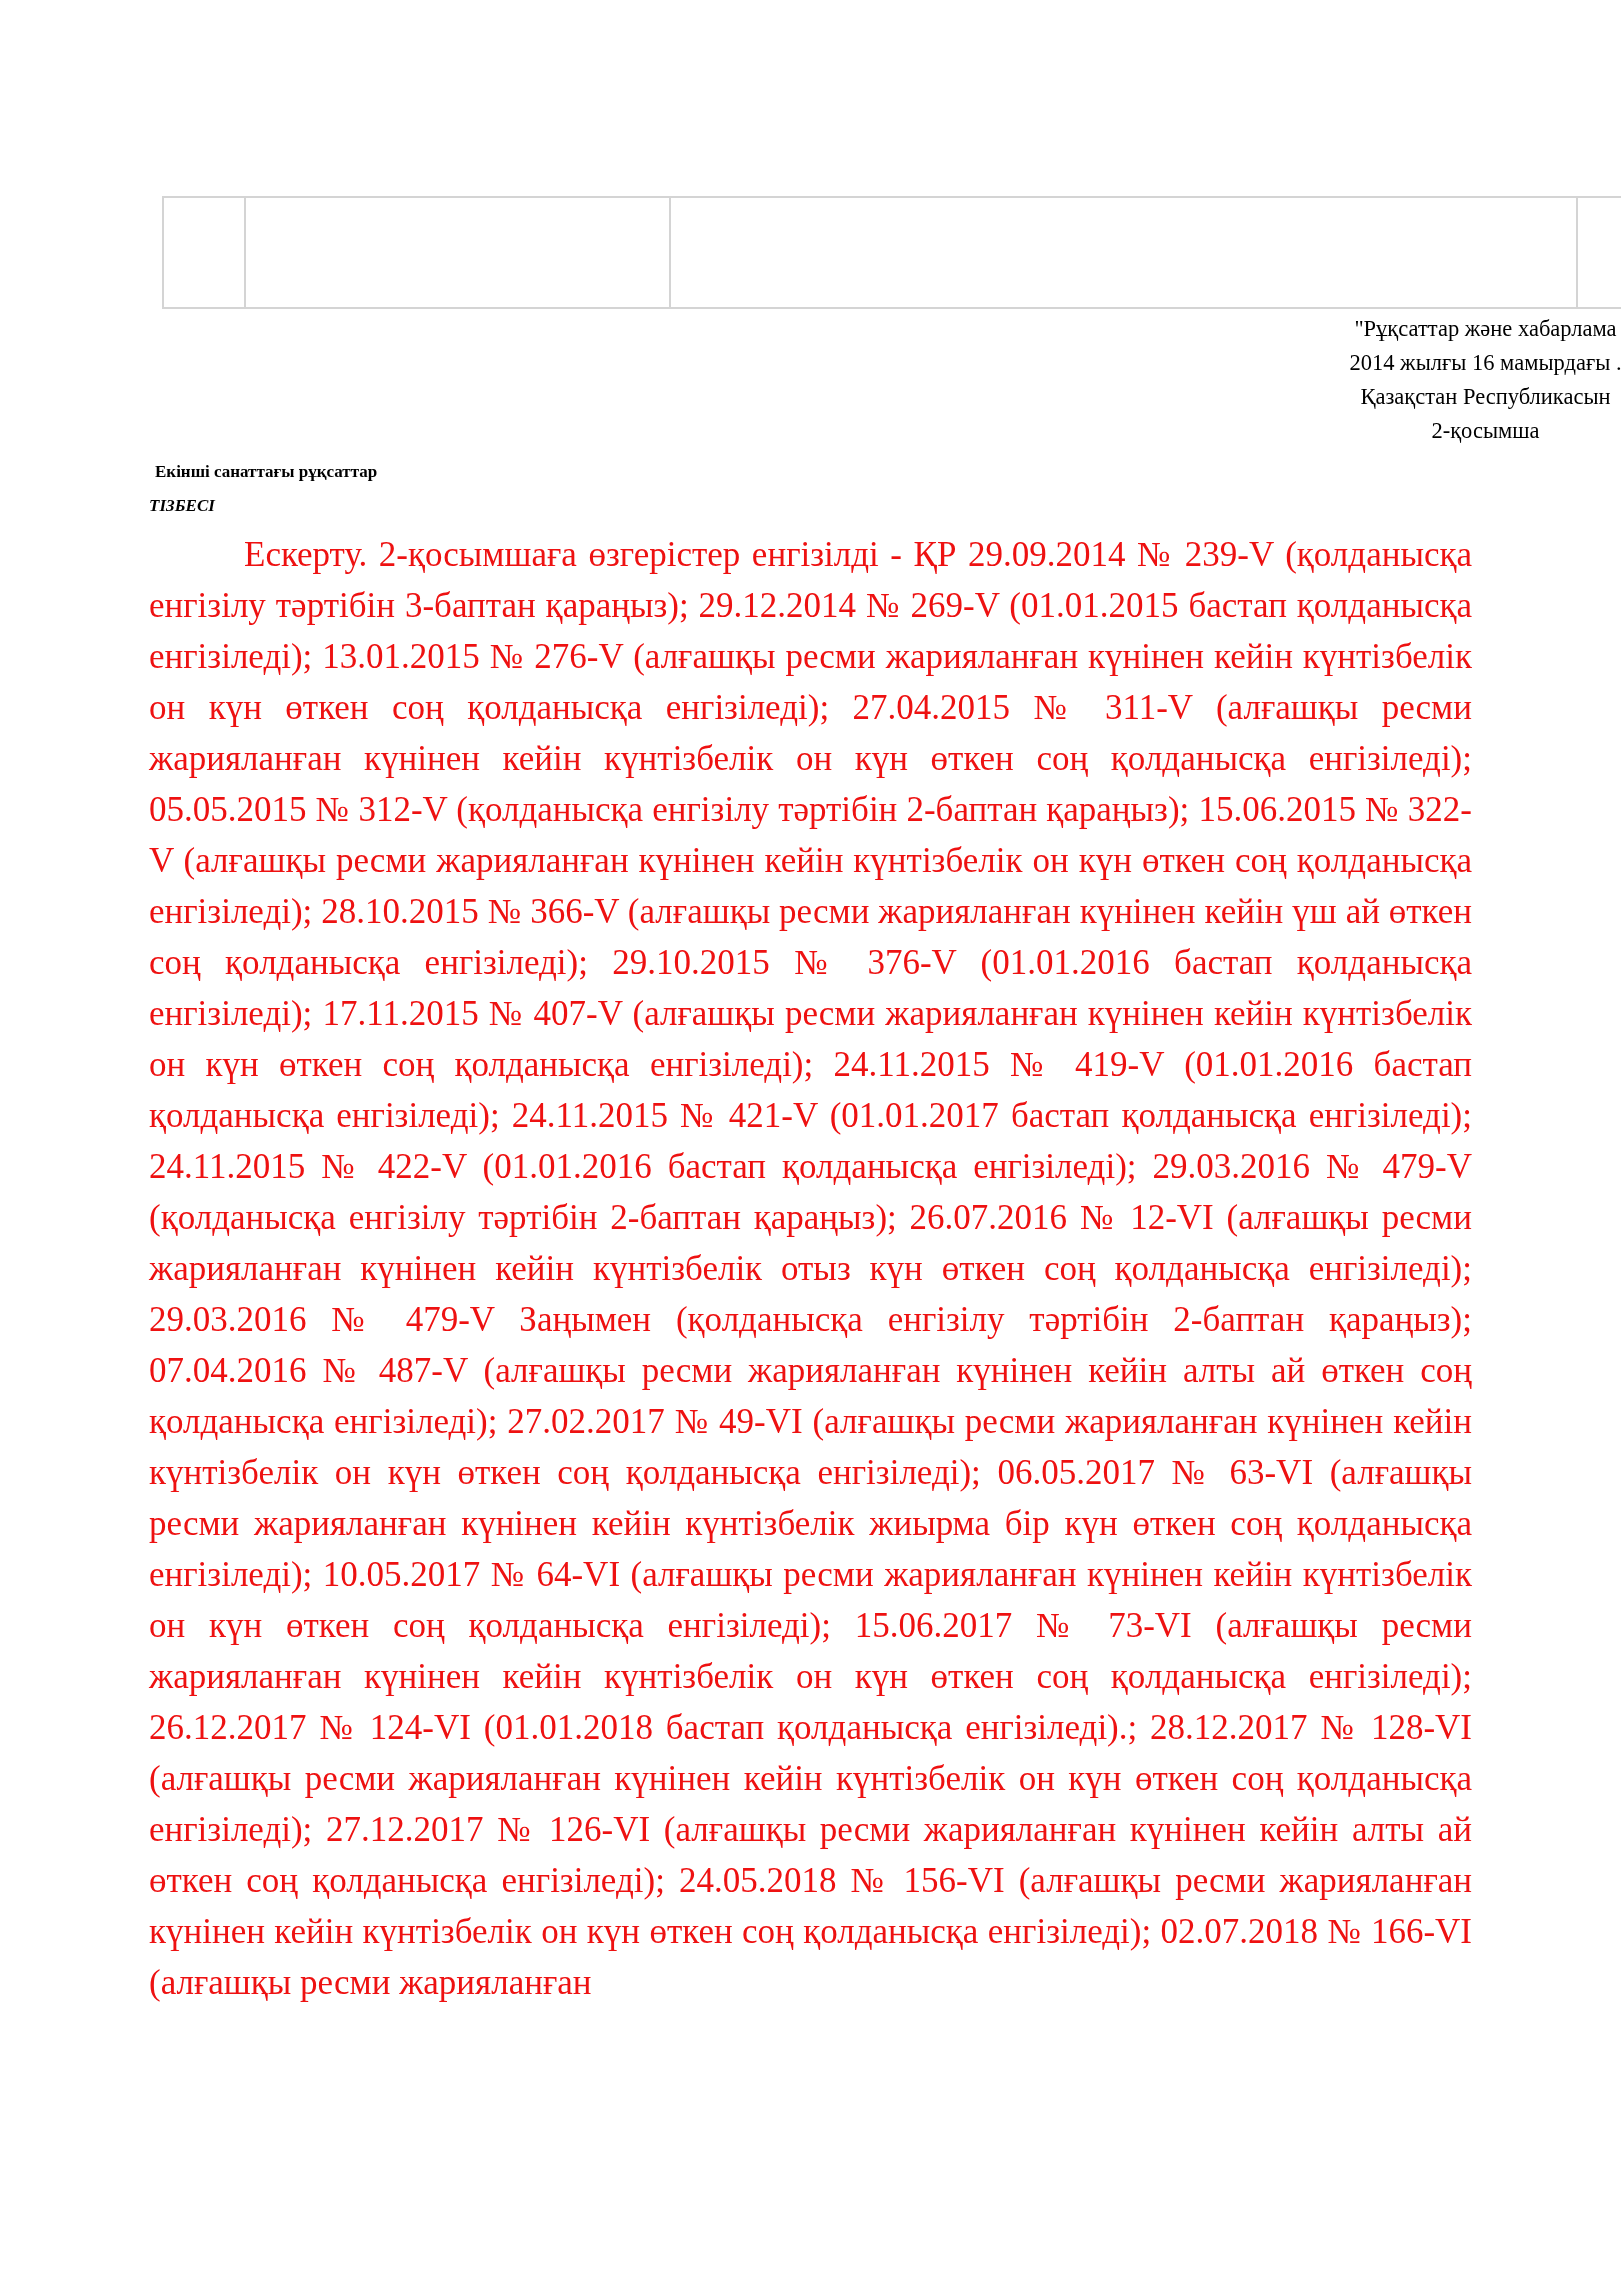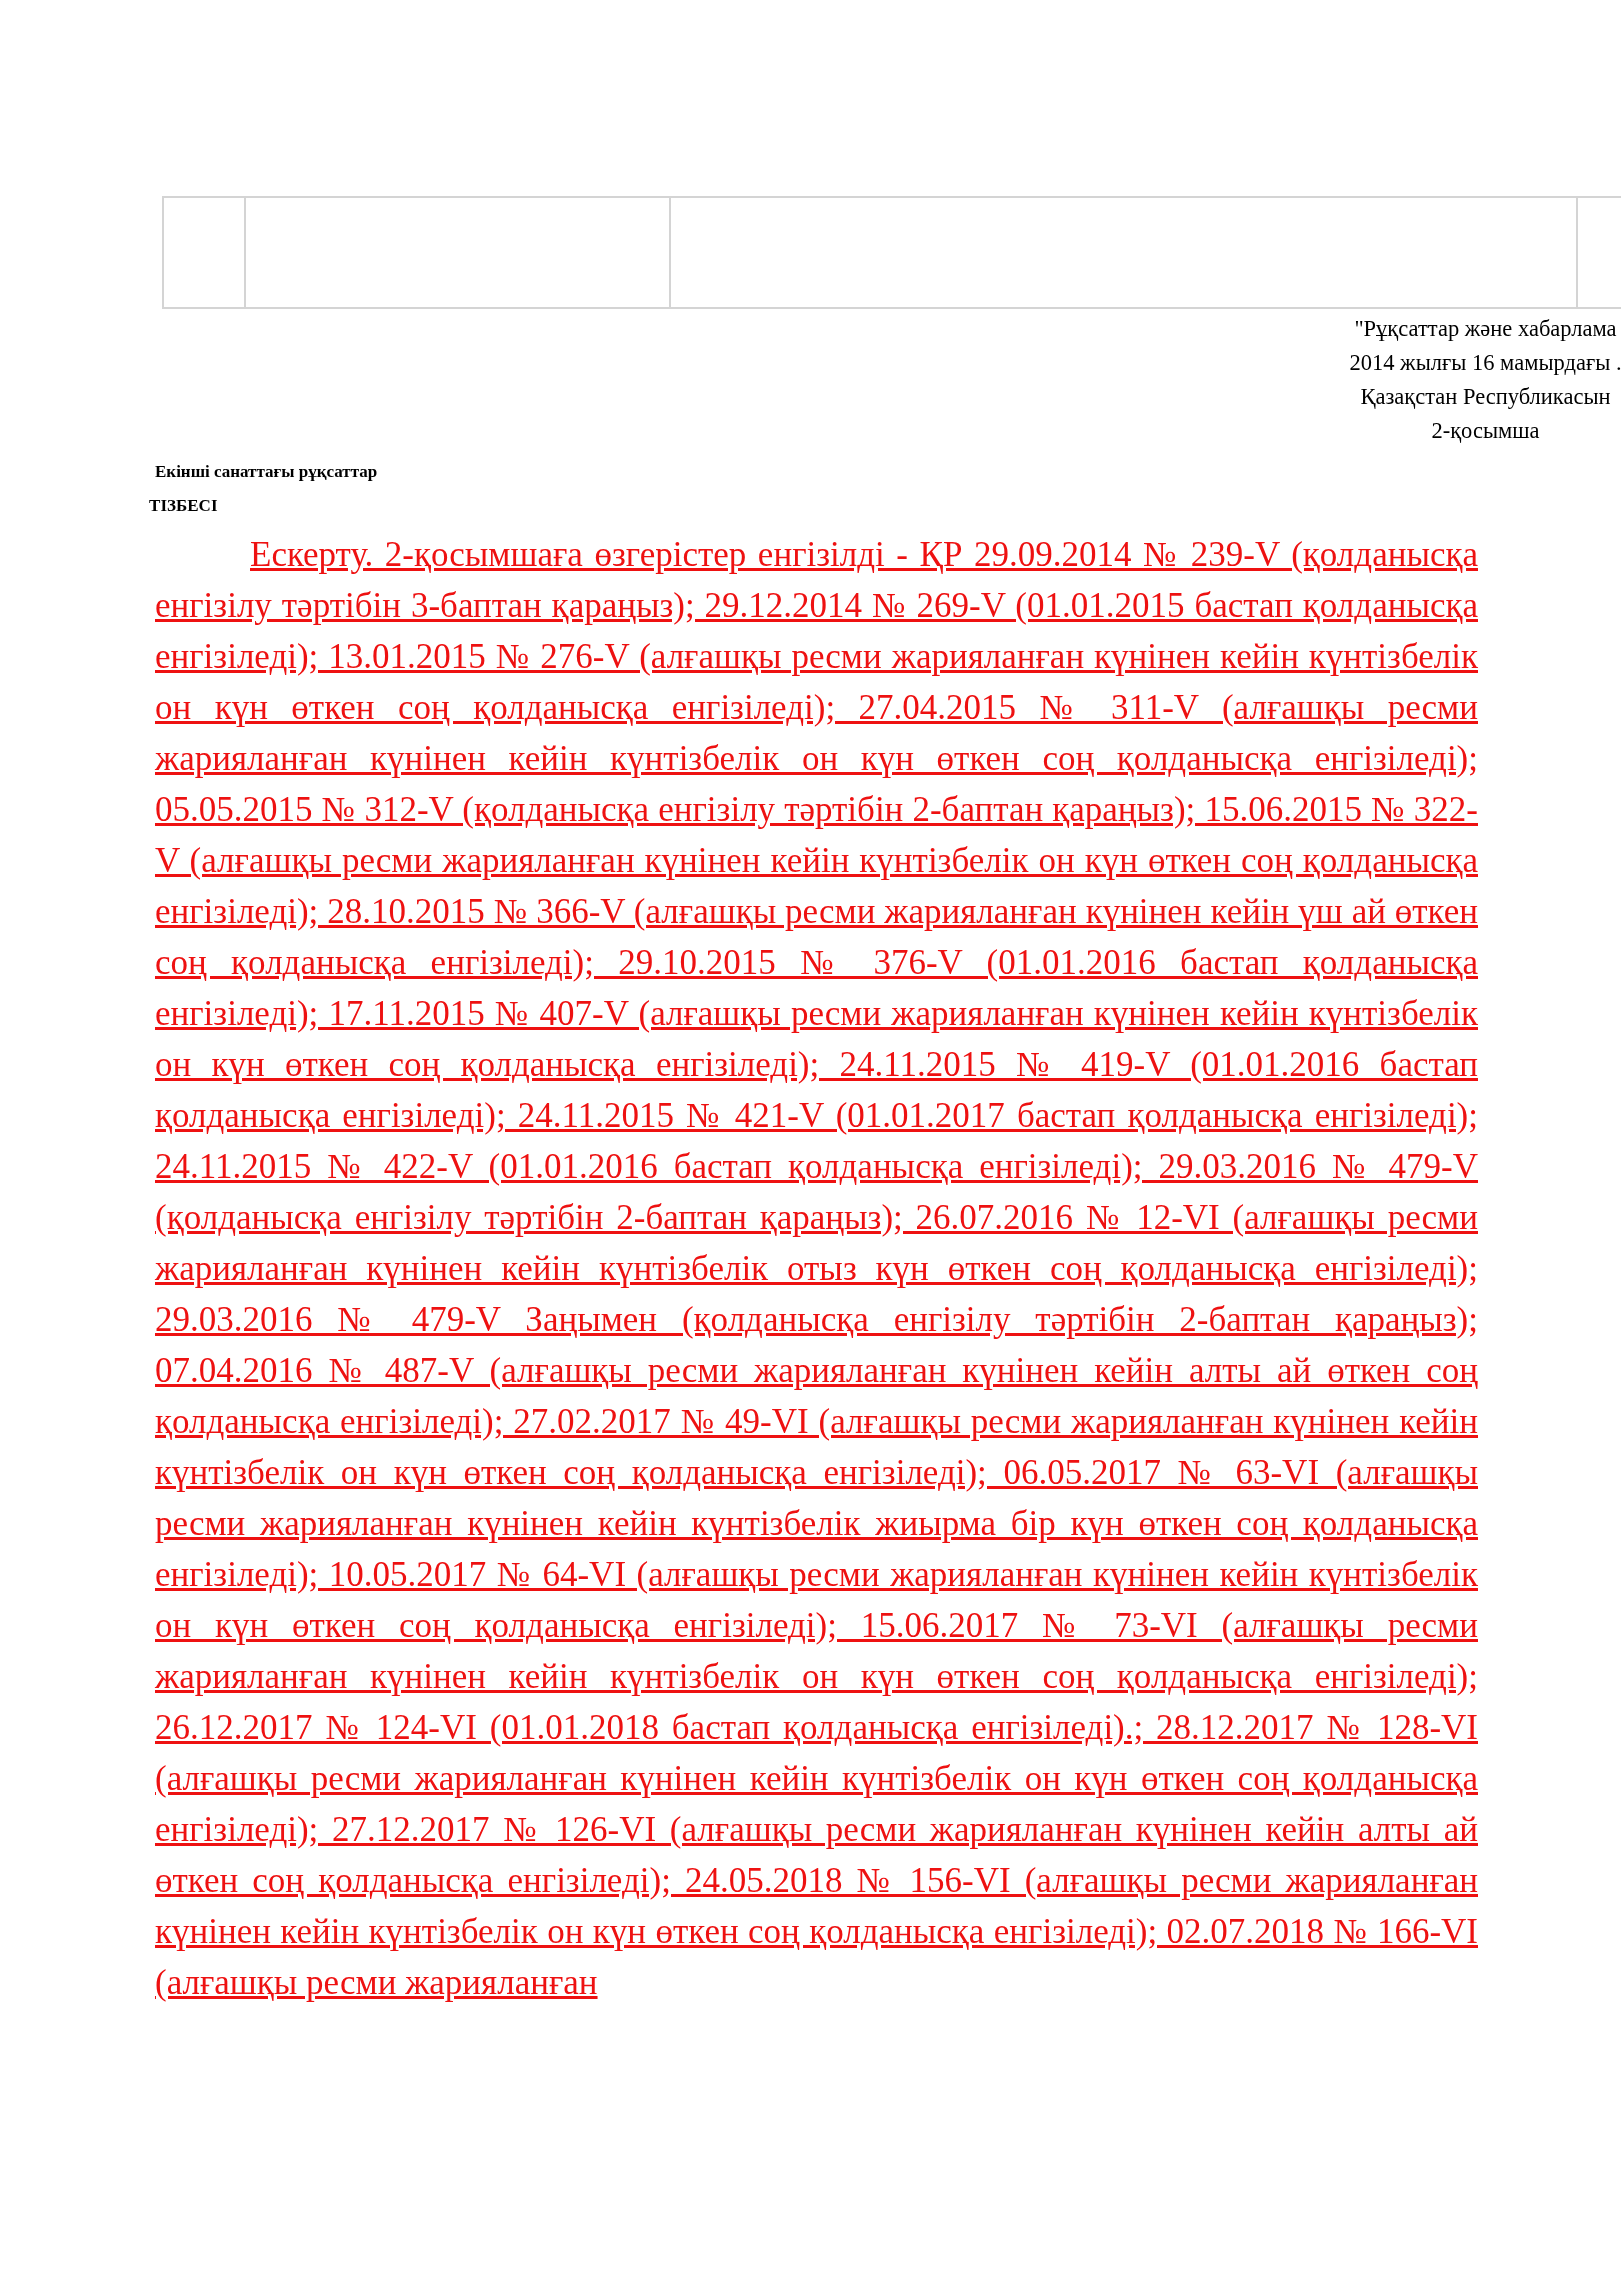--- a/index.html
+++ b/index.html
@@ -12,23 +12,23 @@
     .c1 { left: 0; width: 82px; }
     .c2 { left: 82px; width: 425px; }
     .c3 { left: 508px; width: 906px; }
     .c4 { left: 1413px; width: 294px; border-right: none; }
     .cell-text { position: absolute; left: 85px; top: 7.8px; font-size: 22.5px; line-height: 35px; }
     .cell-text div { white-space: nowrap; }
     .appendix { position: absolute; top: 312px; left: 1206px; width: 559px; text-align: center;
                 font-size: 22.5px; line-height: 34px; }
     .appendix div { white-space: nowrap; }
     .heading { position: absolute; left: 155px; top: 455px; font-weight: bold; font-size: 17px; line-height: 34px; }
-    .heading .l2 { margin-left: -5.9px; }
-    .note { position: absolute; left: 155px; top: 529px; width: 1323px; color: #ee1111;
-            font-size: 35px; line-height: 51px; text-align: justify; text-indent: 95px; text-decoration: underline; }
+    .heading .l2 { margin-left: -5.9px; font-style: italic; }
+    .note { position: absolute; left: 149px; top: 529px; width: 1323px; color: #ee1111;
+            font-size: 35px; line-height: 51px; text-align: justify; text-indent: 95px; }
   </style>
 </head>
 <body>
 
 <div class="tbl">
   <div class="col c1"></div>
   <div class="col c2"></div>
   <div class="col c3"></div>
   <div class="col c4"></div>
 </div>

